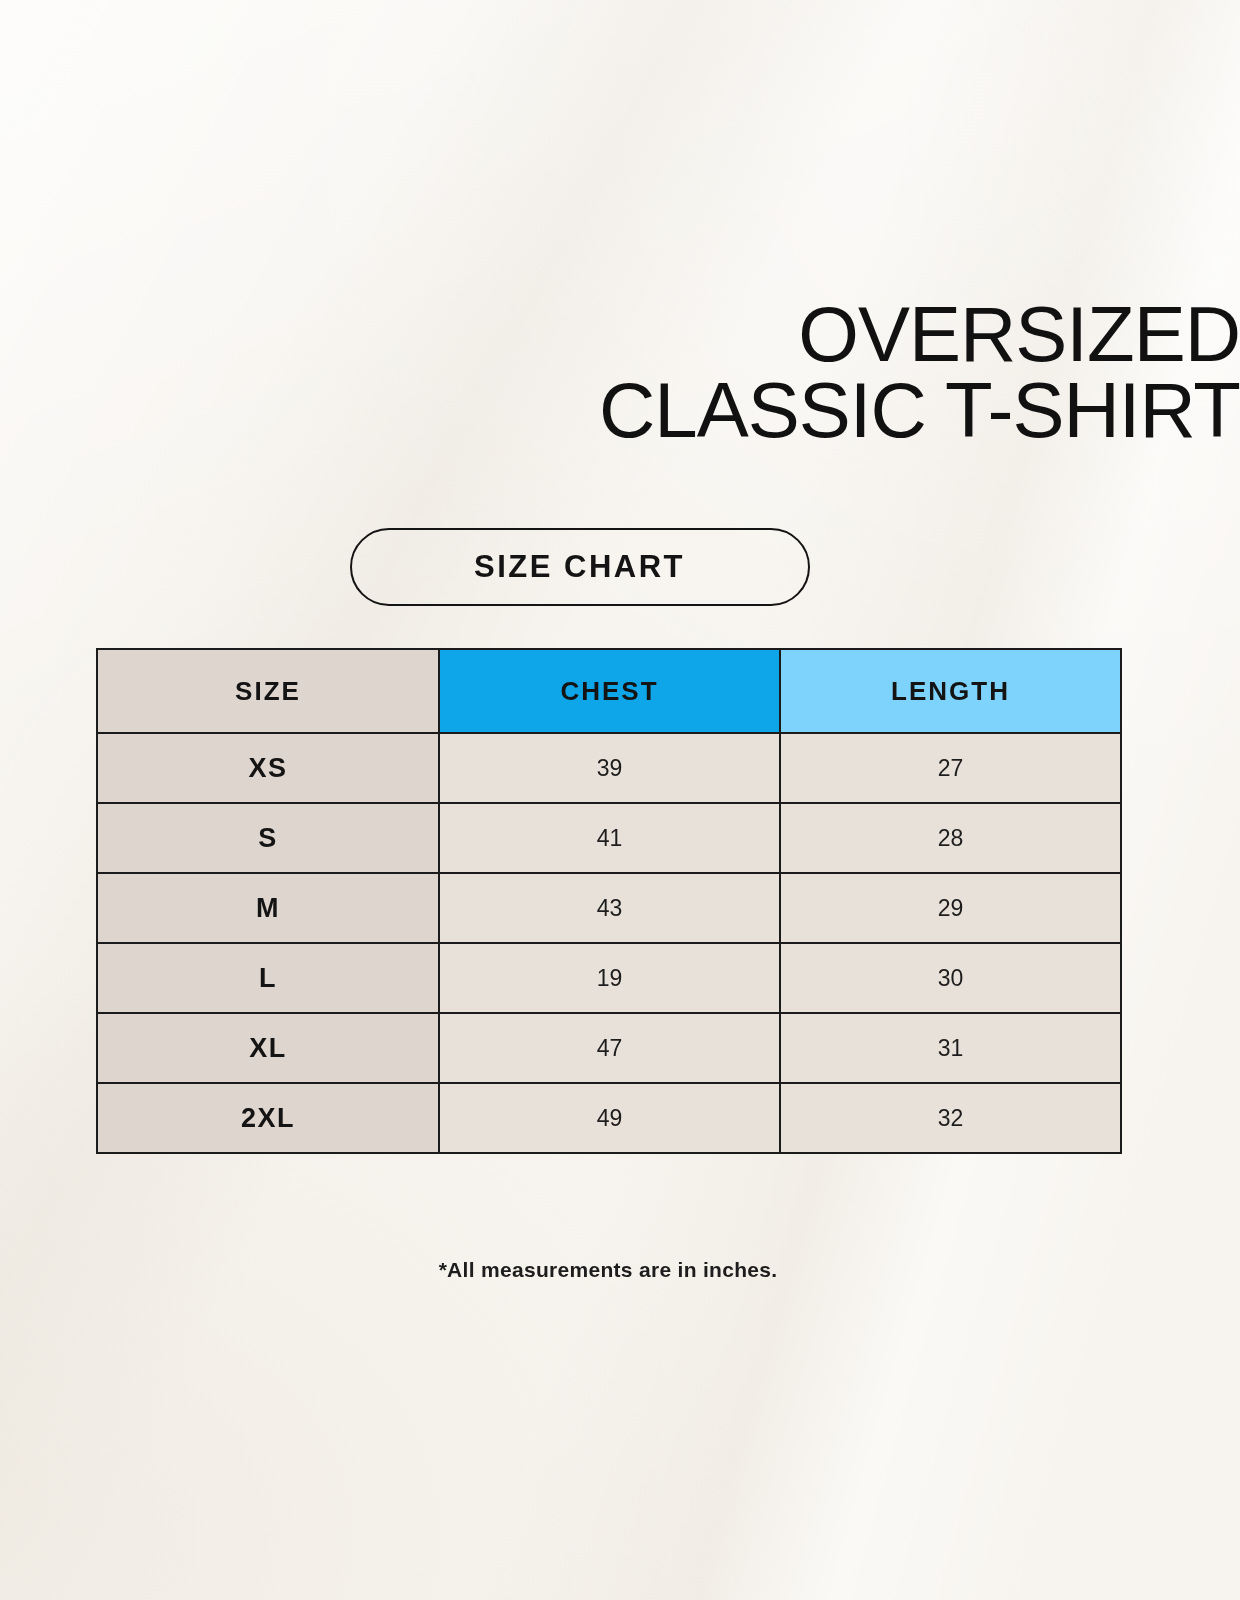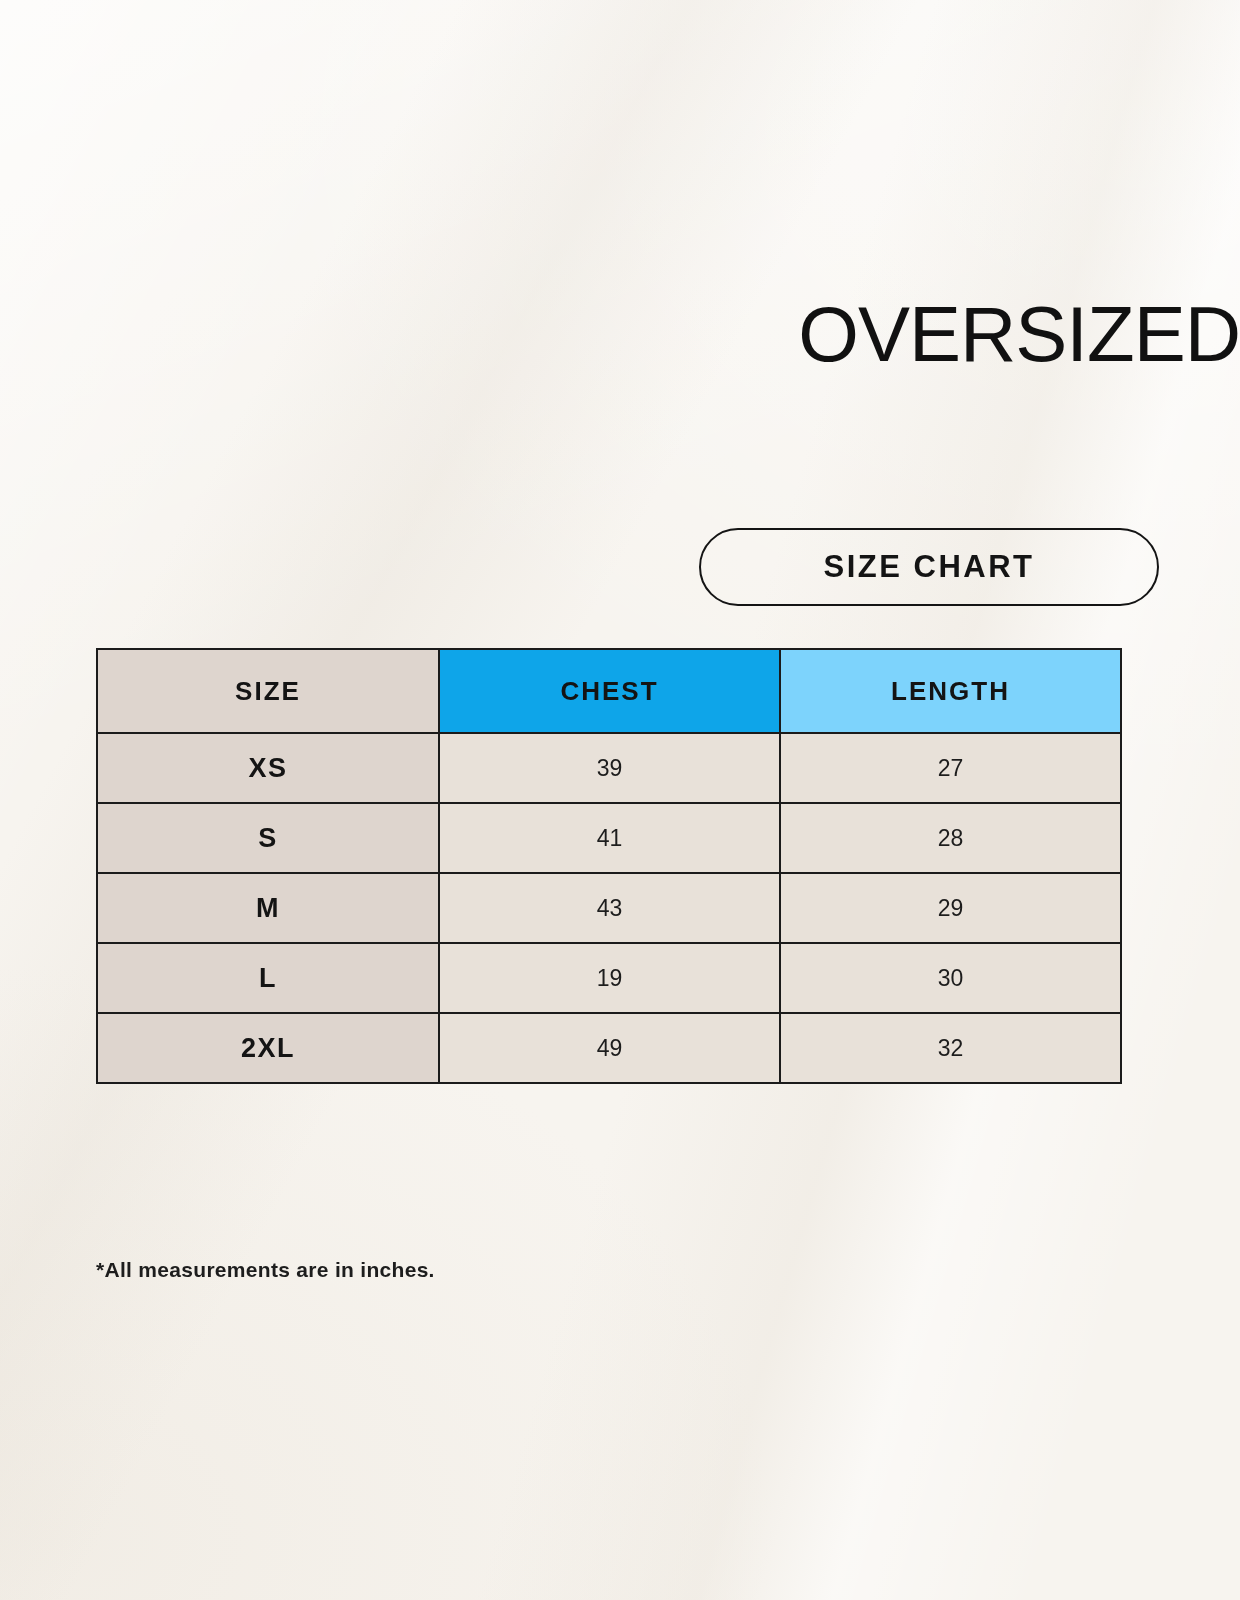--- a/index.html
+++ b/index.html
@@ -52,21 +52,21 @@
   }
 
   .title .line2 { display: block; }
 
   .pill-wrap {
     position: absolute;
     top: 528px;
     left: 0;
     width: 1159px;
     display: flex;
-    justify-content: flex-end;
+    justify-content: center;
   }
 
   .pill {
     border: 2.5px solid #141414;
     border-radius: 40px;
     width: 460px;
     height: 78px;
     display: flex;
     align-items: center;
     justify-content: center;
@@ -135,36 +135,37 @@
     font-size: 23px;
     font-weight: 400;
     color: #1d1d1d;
   }
 
   .footnote {
     position: absolute;
     top: 1258px;
     left: 96px;
     width: 1024px;
-    text-align: left;
+    text-align: center;
     font-size: 21px;
     font-weight: 700;
     letter-spacing: 0.3px;
     color: #1d1d1d;
   }
 </style>
 </head>
 <body>
 
 <div class="page">
   <div class="bg-wash"></div>
 
   <div class="header">
     <h1 class="title">
       <span class="line1">OVERSIZED</span>
+      <span class="line2">CLASSIC T-SHIRT</span>
     </h1>
   </div>
 
   <div class="pill-wrap">
     <div class="pill">
       <span>SIZE CHART</span>
     </div>
   </div>
 
   <div class="table-wrap">
@@ -196,20 +197,25 @@
           <td class="size-cell">M</td>
           <td class="val-cell">43</td>
           <td class="val-cell">29</td>
         </tr>
         <tr>
           <td class="size-cell">L</td>
           <td class="val-cell">19</td>
           <td class="val-cell">30</td>
         </tr>
         <tr>
+          <td class="size-cell">XL</td>
+          <td class="val-cell">47</td>
+          <td class="val-cell">31</td>
+        </tr>
+        <tr>
           <td class="size-cell">2XL</td>
           <td class="val-cell">49</td>
           <td class="val-cell">32</td>
         </tr>
       </tbody>
     </table>
   </div>
 
   <div class="footnote">*All measurements are in inches.</div>
 </div>

